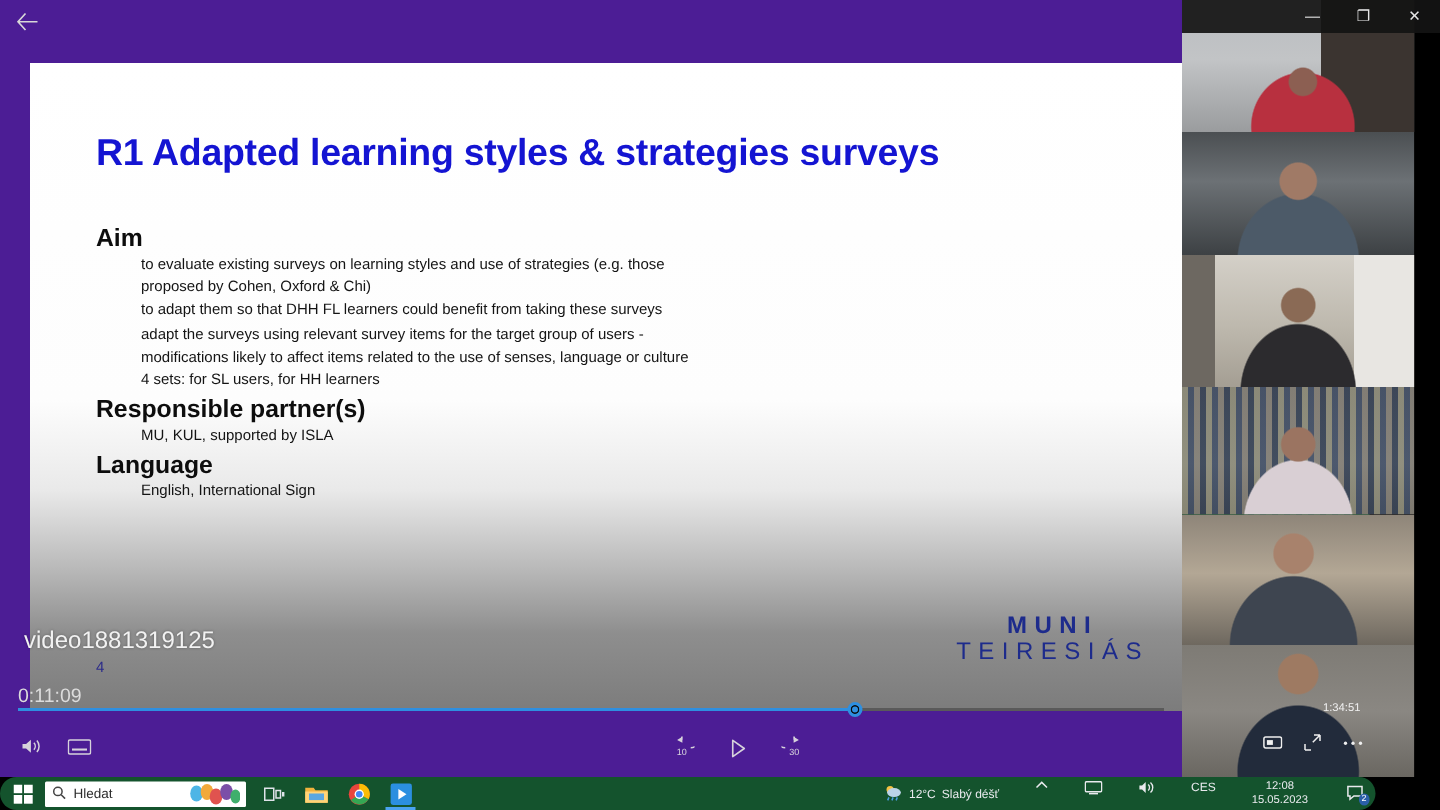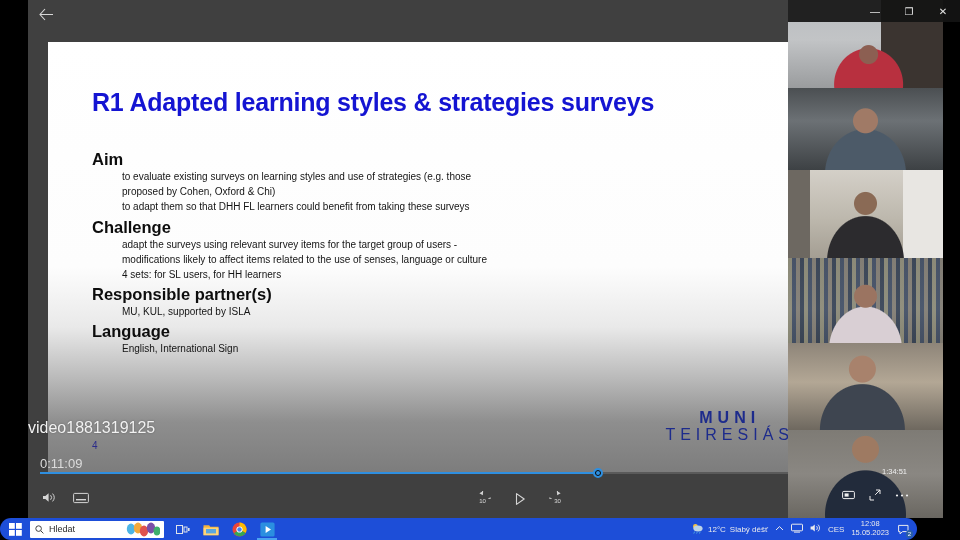--- a/index.html
+++ b/index.html
@@ -5,21 +5,21 @@
   * { box-sizing: border-box; margin: 0; padding: 0; }
   html, body {
     width: 960px; height: 540px;
     background: #000;
     font-family: "Liberation Sans", sans-serif;
     overflow: hidden;
   }
   #app { position: relative; width: 960px; height: 540px; background: #000; }
 
   
-  .player { position: absolute; left: 0; top: 0; width: 788px; height: 518px; background: #404040; margin-left: 28px; }
+  .player { position: absolute; left: 0; top: 0; width: 788px; height: 518px; background: #4c1d95; }
 
   .back-btn {
     position: absolute; left: 4px; top: 2px; width: 28px; height: 24px;
     display: flex; align-items: center; justify-content: center;
     color: #d8d8d8; font-size: 15px; line-height: 1; cursor: pointer;
   }
 
   
   .slide {
     position: absolute; left: 20px; top: 42px; width: 768px; height: 432px;
@@ -42,21 +42,21 @@
   }
   .logo {
     position: absolute; right: 22px; bottom: 30px; text-align: center;
     color: #1d2b8c; line-height: 1.1;
   }
   .logo .l1 { font-size: 16px; font-weight: bold; letter-spacing: 5px; }
   .logo .l2 { font-size: 16px; letter-spacing: 5px; }
 
   
   .watermark {
-    position: absolute; left: 0; top: 419px;
+    position: absolute; left: 16px; top: 419px;
     font-size: 16px; color: #f2f2f2; white-space: nowrap;
     text-shadow: 0 0 2px rgba(0,0,0,.35);
   }
 
   
   .seek-wrap { position: absolute; left: 12px; top: 468px; width: 764px; height: 10px; cursor: pointer; }
   .seek-track { position: absolute; left: 0; top: 4px; width: 100%; height: 2px; background: #5a5a5a; }
   .seek-fill { position: absolute; left: 0; top: 4px; height: 2px; background: #2e8fe0; }
   .seek-knob {
     position: absolute; top: 0px; width: 10px; height: 10px; border-radius: 50%;
@@ -84,32 +84,32 @@
     color: #e6e6e6; font-size: 10px; cursor: pointer;
   }
 
   .call-time { position: absolute; right: 6px; top: 467px; font-size: 7.5px; color: #f0f0f0; }
   .rail-ctls { position: absolute; right: 4px; top: 489px; display: flex; gap: 14px; align-items: center; color: #eee; }
   .rail-ctls > div { cursor: pointer; display: flex; align-items: center; justify-content: center; }
 
   
   .taskbar {
     position: absolute; left: 0; top: 518px; width: 917px; height: 22px;
-    background: #1d4ed8; display: flex; align-items: center; border-radius: 11px;
+    background: #14532d; display: flex; align-items: center; border-radius: 11px;
   }
   .tb-start { width: 30px; height: 22px; display: flex; align-items: center; justify-content: center; cursor: pointer; }
   .tb-search {
     width: 134px; height: 17px; background: #fff; border-radius: 1px;
     display: flex; align-items: center; padding: 0 5px; gap: 5px; position: relative; cursor: text;
   }
   .tb-search .txt { font-size: 9px; color: #2b2b2b; }
   .tb-icons { display: flex; align-items: center; gap: 2px; margin-left: 6px; }
   .tb-ico { width: 26px; height: 22px; display: flex; align-items: center; justify-content: center; cursor: pointer; position: relative; }
   .tb-ico.active::after { content: ""; position: absolute; bottom: 0; left: 3px; right: 3px; height: 2px; background: #4aa3f0; }
-  .tray { margin-left: auto; display: flex; align-items: center; gap: 7px; padding-right: 5px; color: #e9eaee; font-size: 8px; }
+  .tray { margin-left: auto; display: flex; gap: 24px; padding-right: 5px; color: #e9eaee; font-size: 8px; }
   .tray .wx { display: flex; align-items: center; gap: 4px; }
   .clock { text-align: center; line-height: 1.18; font-size: 7.5px; }
   .notif { position: relative; width: 16px; height: 16px; display: flex; align-items: center; justify-content: center; cursor: pointer; }
   .notif .badge {
     position: absolute; right: -1px; bottom: -1px; background: #2b5fa8; color: #fff;
     font-size: 6px; border-radius: 6px; padding: 0 2px; line-height: 8px;
   }
 </style>
 </head>
 <body>
@@ -128,21 +128,20 @@
       <div class="slide-title">R1 Adapted learning styles &amp; strategies surveys</div>
 
       <div class="slide-body">
         <div class="sec-block">
           <div class="sec-head">Aim</div>
           <div class="sec-line">to evaluate existing surveys on learning styles and use of strategies (e.g. those</div>
           <div class="sec-line">proposed by Cohen, Oxford &amp; Chi)</div>
           <div class="sec-line">to adapt them so that DHH FL learners could benefit from taking these surveys</div>
         </div>
         <div class="sec-block">
-          <div class="sec-head">Challenge</div>
           <div class="sec-line">adapt the surveys using relevant survey items for the target group of users  -</div>
           <div class="sec-line">modifications likely to affect items related to the use of senses, language or culture</div>
           <div class="sec-line">4 sets: for SL users, for HH learners</div>
         </div>
         <div class="sec-block">
           <div class="sec-head">Responsible partner(s)</div>
           <div class="sec-line">MU, KUL, supported by ISLA</div>
         </div>
         <div class="sec-block">
           <div class="sec-head">Language</div>

